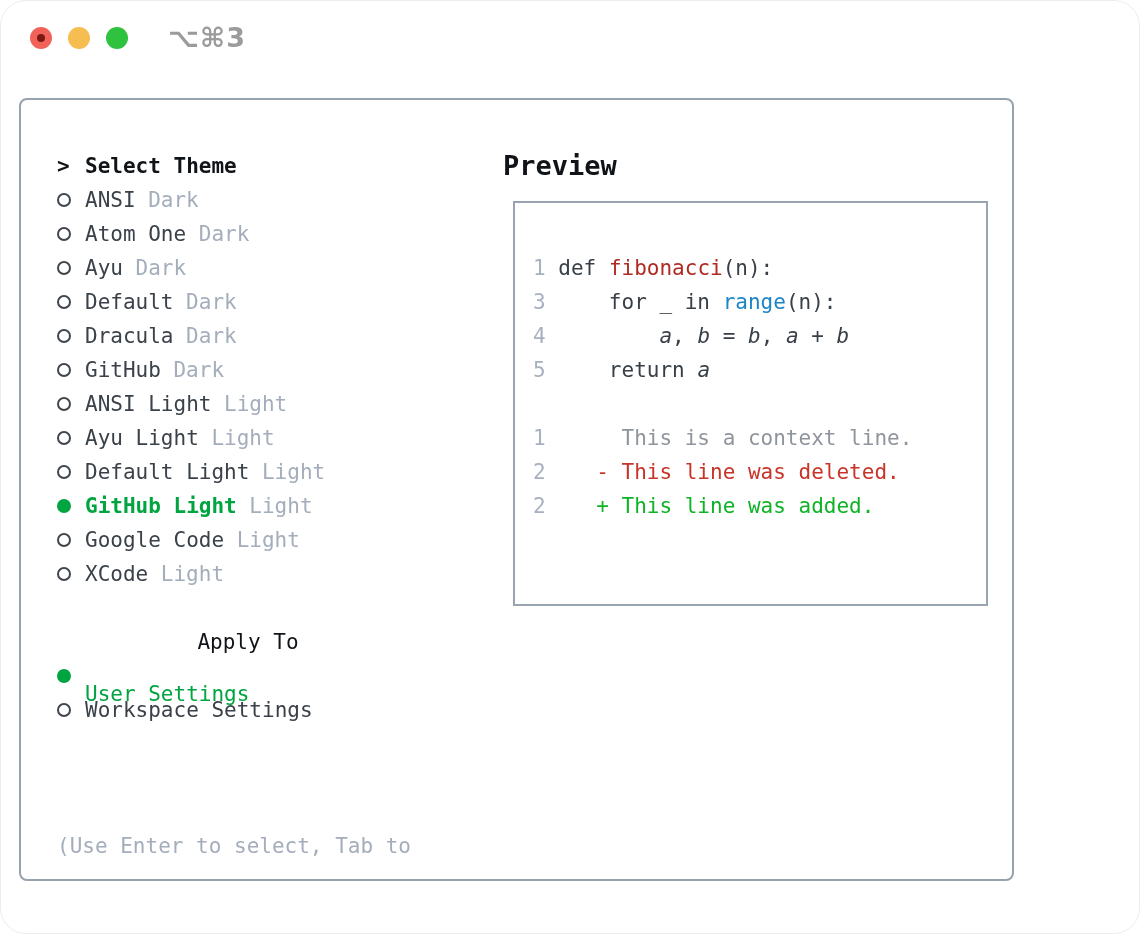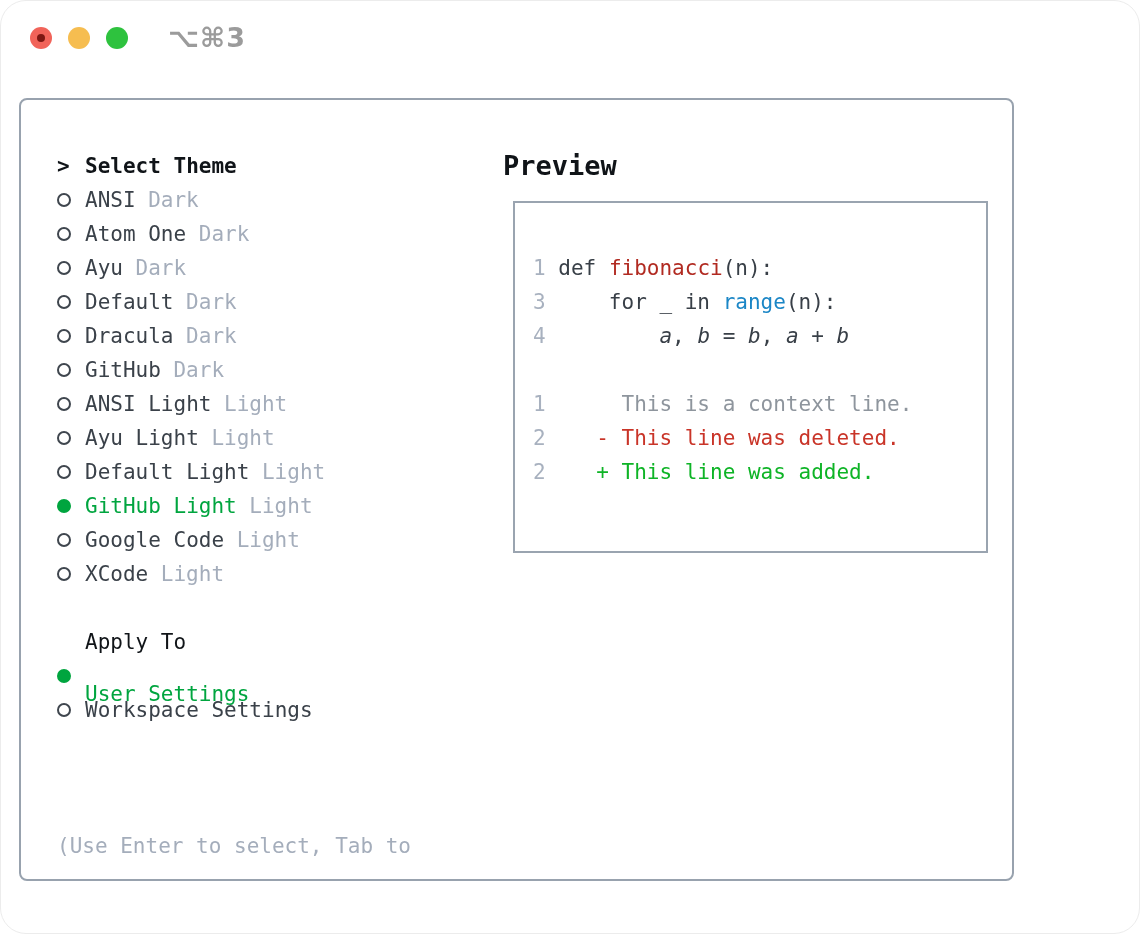--- a/index.html
+++ b/index.html
@@ -29,30 +29,30 @@
          border:2px solid var(--panelborder);border-radius:8px;background:#fff;}
   .left-col{position:absolute;left:36px;top:49px;font-size:21px;line-height:34px;}
   .row{height:34px;display:flex;align-items:center;white-space:pre;}
   .blank{height:34px;}
   .marker-col{width:28px;flex:0 0 28px;display:flex;align-items:center;}
   .radio{width:14px;height:14px;border-radius:50%;border:2.5px solid #3f464e;background:transparent;}
   .item.selected .radio{background:var(--accent);border-color:var(--accent);}
   .prefix{width:28px;flex:0 0 28px;font-weight:bold;color:var(--headtext);}
   .header-label{font-weight:bold;color:var(--headtext);}
   .theme-name{color:var(--darktext);}
-  .item.selected .theme-name{color:var(--accent);}
+  .item.selected .theme-name{color:var(--accent);font-weight:bold;}
   .theme-variant{color:var(--muted);margin-left:12.6px;}
-  .apply-header{padding-left:28px;color:var(--headtext);}
+  .apply-header{padding-left:28px;color:var(--headtext);justify-content:center;}
   .apply-name{color:var(--darktext);}
   .item.selected .apply-name{color:var(--accent);margin-top:36px;}
   .hint{color:var(--muted);font-size:21px;line-height:34px;white-space:pre;}
   
   .preview-header{position:absolute;left:482px;top:49px;height:34px;line-height:34px;
                   font-size:27px;font-weight:bold;color:var(--headtext);}
-  .preview-box{position:absolute;left:492px;top:101px;width:475px;height:352px;
+  .preview-box{position:absolute;left:492px;top:101px;width:475px;height:405px;
                border:2px solid #9aa4b0;background:#fff;}
   .code-lines{position:absolute;left:18px;top:48px;font-size:21px;line-height:34px;}
   .code-line{white-space:pre;height:34px;}
   .lineno{color:var(--lineno);}
   .seg-plain{color:var(--codetext);}
   .seg-func{color:var(--func);}
   .seg-var{color:var(--codetext);font-style:italic;}
   .seg-num{color:var(--numteal);}
   .seg-builtin{color:var(--builtin);text-align:right;}
   .seg-context{color:var(--context);}
@@ -169,20 +169,21 @@
       </div>
     </div>
 
     <div class="preview-header">Preview</div>
 
     <div class="preview-box">
       <div class="code-lines" id="code-lines">
           <div class="code-line"><span class="lineno">1</span><span class="seg-plain"> def </span><span class="seg-func">fibonacci</span><span class="seg-plain">(n):</span></div>
           <div class="code-line"><span class="lineno">3</span><span class="seg-plain">     for _ in </span><span class="seg-builtin">range</span><span class="seg-plain">(n):</span></div>
           <div class="code-line"><span class="lineno">4</span><span class="seg-plain">         </span><span class="seg-var">a</span><span class="seg-plain">, </span><span class="seg-var">b</span><span class="seg-plain"> = </span><span class="seg-var">b</span><span class="seg-plain">, </span><span class="seg-var">a</span><span class="seg-plain"> + </span><span class="seg-var">b</span></div>
+          <div class="code-line"><span class="lineno">5</span><span class="seg-plain">     return </span><span class="seg-var">a</span></div>
           <div class="code-line"><span class="lineno"></span></div>
           <div class="code-line"><span class="lineno">1</span><span class="seg-context">      This is a context line.</span></div>
           <div class="code-line"><span class="lineno">2</span><span class="seg-deleted">    - This line was deleted.</span></div>
           <div class="code-line"><span class="lineno">2</span><span class="seg-added">    + This line was added.</span></div>
         </div>
     </div>
 
   </div>
 </div>
 

